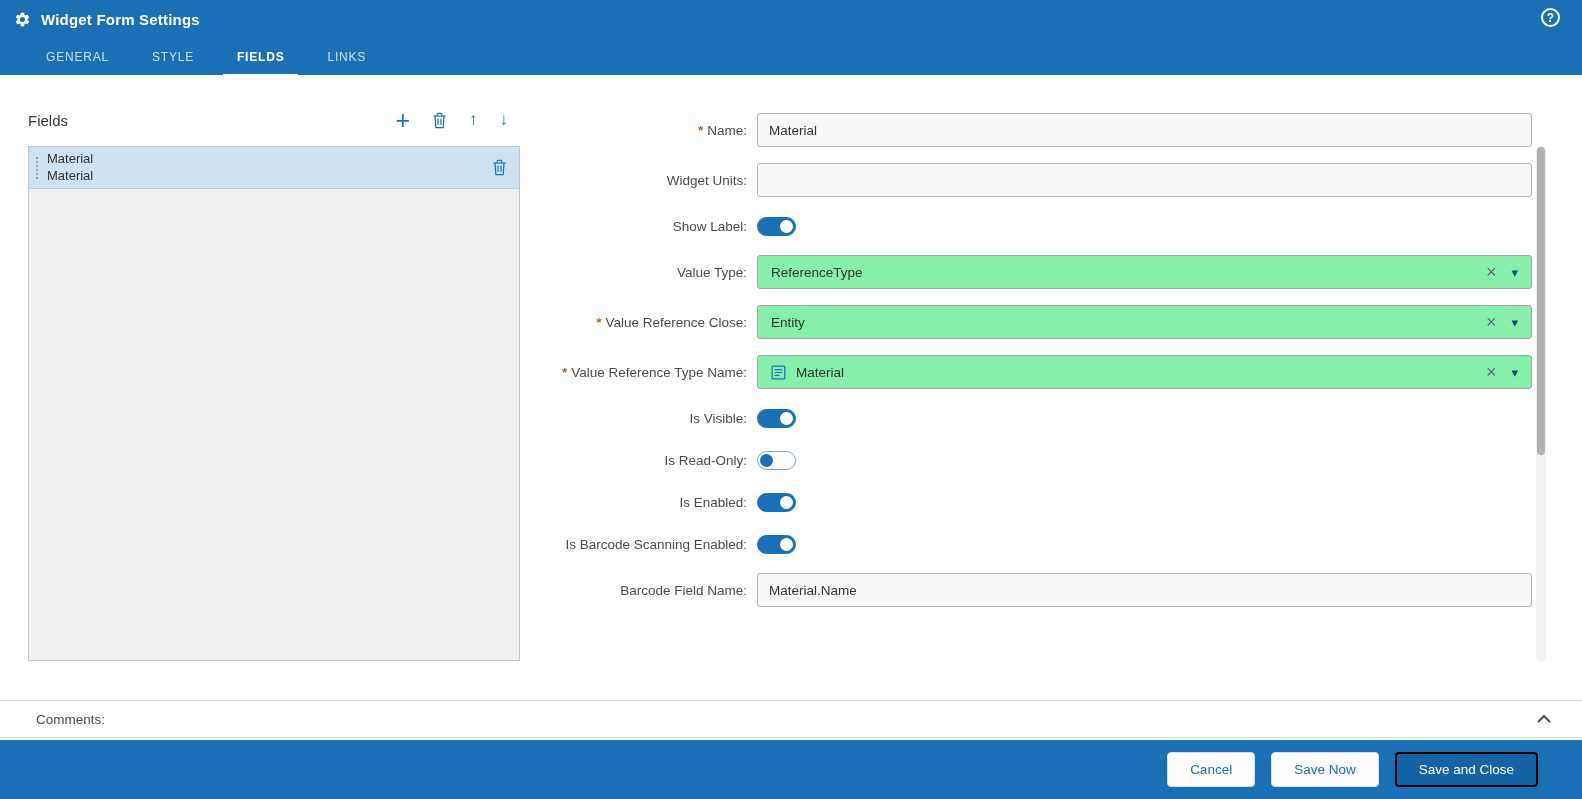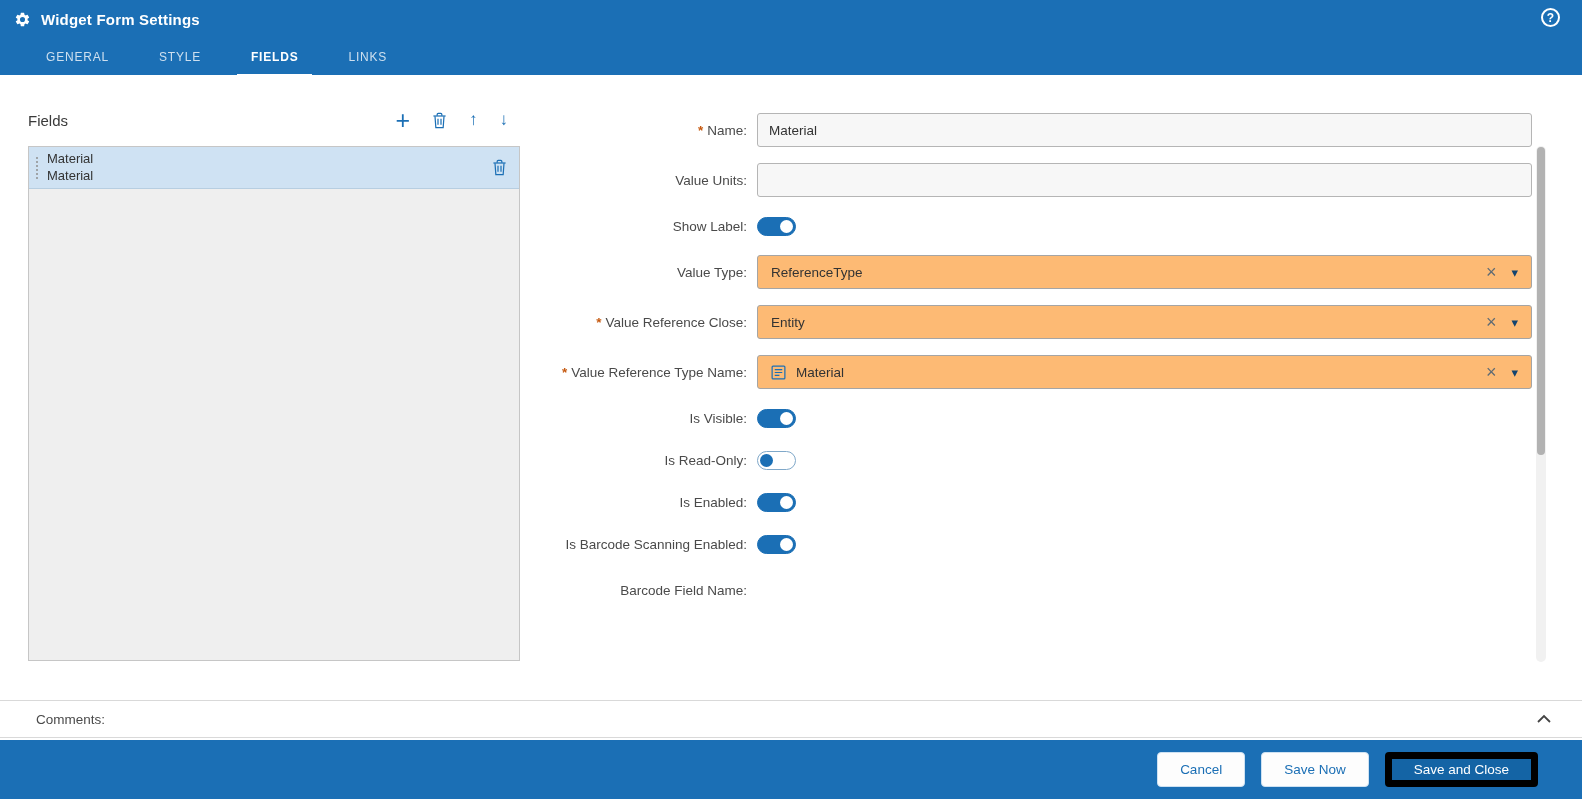--- a/index.html
+++ b/index.html
@@ -16,21 +16,21 @@
   .topbar { position:absolute; top:0; left:0; right:0; height:75px; background:#1b6fb5;text-align:right; }
   .titlebar { display:flex; align-items:center; height:38px; padding:0 14px; position:relative; }
   .gear-wrap { width:18px; height:18px; margin-right:9px; display:flex; align-items:center; }
   .page-title { color:#fff; font-size:15px; font-weight:700; letter-spacing:.2px; }
   .help-icon {
     position:absolute; right:22px; top:8px; width:19px; height:19px;
     border:2px solid #fff; border-radius:50%; color:#fff;
     display:flex; align-items:center; justify-content:center;
     font-size:12px; font-weight:700; cursor:pointer;
   }
-  .tab-bar { display:flex; padding-left:32px; gap:22px; margin-top:4px; }
+  .tab-bar { display:flex; padding-left:32px; gap:15px; margin-top:4px; }
   .tab {
     color:rgba(255,255,255,.78); font-size:12px; letter-spacing:.8px;
     padding:8px 14px 10px; cursor:pointer; border-bottom:3px solid transparent;
   }
   .tab.active { color:#fff; font-weight:700; border-bottom:3px solid #fff; }
 
   
   .fields-panel { position:absolute; left:28px; top:100px; width:492px; }
   .panel-head { display:flex; align-items:center; justify-content:space-between; height:40px; }
   .panel-title { font-size:15px; color:#3a3a3a; }
@@ -59,21 +59,21 @@
   .label-cell { width:202px; text-align:right; padding-right:10px; font-size:13.5px; color:#4a4a4a; flex:none; }
   .req { color:#c65a11; font-weight:700; margin-right:4px; }
   .control-cell { flex:1; display:flex; align-items:center; }
   .text-input {
     width:100%; height:34px; border:1px solid #b5b5b5; border-radius:3px;
     background:#f7f7f7; padding:0 11px; font-size:13.5px; color:#333;
     font-family:"Liberation Sans", sans-serif; outline:none;
   }
   .select-box {
     width:100%; height:34px; border:1px solid #a5a5a5; border-radius:3px;
-    background:#fdba74; display:flex; align-items:center; padding:0 13px;
+    background:#86efac; display:flex; align-items:center; padding:0 13px;
     gap:15px; cursor:pointer;
   }
   .select-value { flex:1; font-size:13.5px; color:#333; }
   .entity-icon { display:flex; align-items:center; margin-right:-5px; }
   .clear-x { color:#5f6b74; font-size:18px; line-height:1; cursor:pointer; }
   .chev { color:#13436e; font-size:13px; line-height:1; cursor:pointer; }
   .toggle { width:39px; height:19px; border-radius:10px; position:relative; cursor:pointer; flex:none; }
   .toggle.on { background:#1b6fb5; border:1px solid #1b6fb5; }
   .toggle.off { background:#fff; border:1px solid #7fa8c9; }
   .knob { position:absolute; top:2px; width:13px; height:13px; border-radius:50%; display:block; }
@@ -96,21 +96,21 @@
   
   .footer {
     position:absolute; left:0; right:0; bottom:0; height:59px; background:#1b6fb5;
     display:flex; align-items:center; justify-content:flex-end; gap:16px; padding-right:44px;
   }
   .btn {
     height:35px; padding:0 22px; border-radius:4px; font-size:13.5px; cursor:pointer;
     font-family:"Liberation Sans", sans-serif;
   }
   .btn.outline { background:#fdfdfd; color:#1b6fb5; border:1px solid #cde1f2; }
-  .btn.primary { background:#1464a5; color:#fff; border:7px solid #000000; }
+  .btn.primary { background:#1464a5; color:#fff; border:2px solid #000000; }
 </style>
 </head>
 <body>
 
 <div>
 
   <div class="topbar">
     <div class="titlebar">
       <span class="gear-wrap">
         <svg width="17" height="17" viewBox="0 0 24 24" fill="#ffffff">
@@ -173,21 +173,21 @@
 
   <div class="details-panel">
     <div class="form">
         <div class="row input-row">
           <div class="label-cell"><span class="req">*</span><span>Name:</span></div>
           <div class="control-cell">
             <input class="text-input" type="text" value="Material" style="">
           </div>
         </div>
         <div class="row input-row">
-          <div class="label-cell"><span>Value Units:</span></div>
+          <div class="label-cell"><span>Widget Units:</span></div>
           <div class="control-cell">
             <input class="text-input" type="text" value="" style="">
           </div>
         </div>
         <div class="row toggle-row">
           <div class="label-cell"><span>Show Label:</span></div>
           <div class="control-cell">
             <div class="toggle on">
               <span class="knob"></span>
             </div>
@@ -256,20 +256,23 @@
         <div class="row toggle-row">
           <div class="label-cell"><span>Is Barcode Scanning Enabled:</span></div>
           <div class="control-cell">
             <div class="toggle on">
               <span class="knob"></span>
             </div>
           </div>
         </div>
         <div class="row input-row">
           <div class="label-cell"><span>Barcode Field Name:</span></div>
+          <div class="control-cell">
+            <input class="text-input" type="text" value="Material.Name" style="">
+          </div>
         </div>
       </div>
   </div>
 
   <div class="scrollbar">
     <div class="scrollbar-thumb"></div>
   </div>
 
   <div class="comments-bar">
     <span class="comments-label">Comments:</span>

